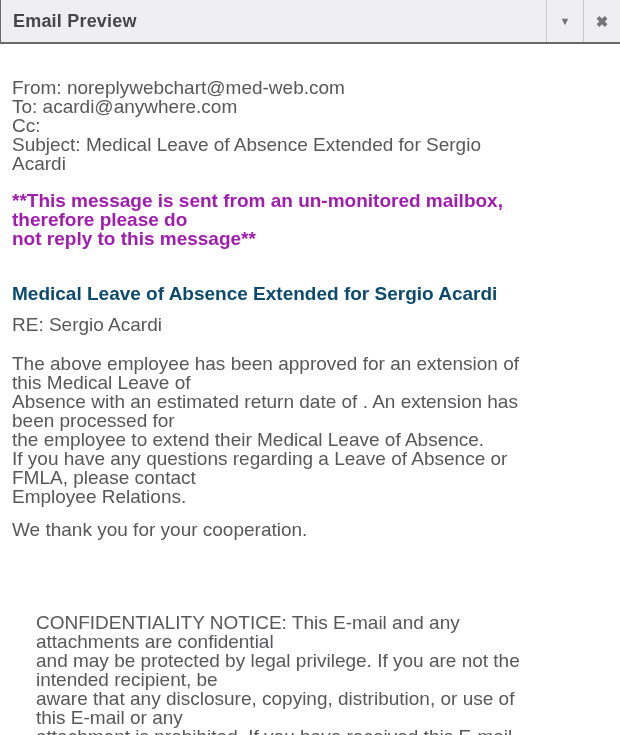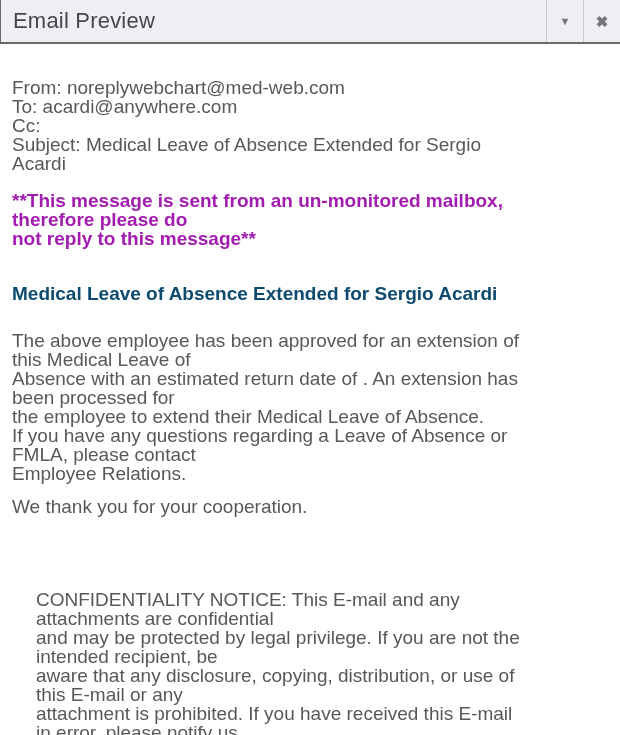--- a/index.html
+++ b/index.html
@@ -23,22 +23,22 @@
     border-bottom: 2px solid #69696d;
     display: flex;
     align-items: stretch;
     box-sizing: content-box;
   }
   .titlebar .title {
     flex: 1 1 auto;
     display: flex;
     align-items: center;
     padding-left: 12px;
-    font-size: 22px;
-    font-weight: normal;
+    font-size: 18px;
+    font-weight: bold;
     color: #47474b;
     letter-spacing: 0.2px;
   }
   .tb-btn {
     width: 37px;
     border: none;
     border-left: 1px solid #c9c9d1;
     background: #eeeef3;
     padding: 0;
     margin: 0;
@@ -70,21 +70,21 @@
     margin-top: 18px;
     font-weight: bold;
     color: #a21caf;
   }
   .heading {
     margin-top: 36px;
     font-weight: bold;
     color: #0c4a6e;
   }
   .re-line { margin-top: 12px; }
-  .para-1 { margin-top: 28px; }
+  .para-1 { margin-top: 20px; }
   .para-2 { margin-top: 24px; }
   .para-3 { }
   .para-4 { margin-top: 14px; }
   .confidentiality { margin-top: 74px; margin-left: 24px; }
 </style>
 </head>
 <body>
 
 <div class="window">
 
@@ -103,20 +103,21 @@
     <div class="line hdr-line">From: noreplywebchart@med-web.com</div>
     <div class="line hdr-line">To: acardi@anywhere.com</div>
     <div class="line hdr-line">Cc:</div>
     <div class="line hdr-line">Subject: Medical Leave of Absence Extended for Sergio Acardi</div>
 
     <div class="line warning">**This message is sent from an un-monitored mailbox, therefore please do
 not reply to this message**</div>
 
     <div class="line heading">Medical Leave of Absence Extended for Sergio Acardi</div>
 
+    <div class="line re-line">RE: Sergio Acardi</div>
 
     <div class="line para-1">The above employee has been approved for an extension of this Medical Leave of
 Absence with an estimated return date of . An extension has been processed for
 the employee to extend their Medical Leave of Absence.</div>
 
 
     <div class="line para-3">If you have any questions regarding a Leave of Absence or FMLA, please contact
 Employee Relations.</div>
 
     <div class="line para-4">We thank you for your cooperation.</div>

